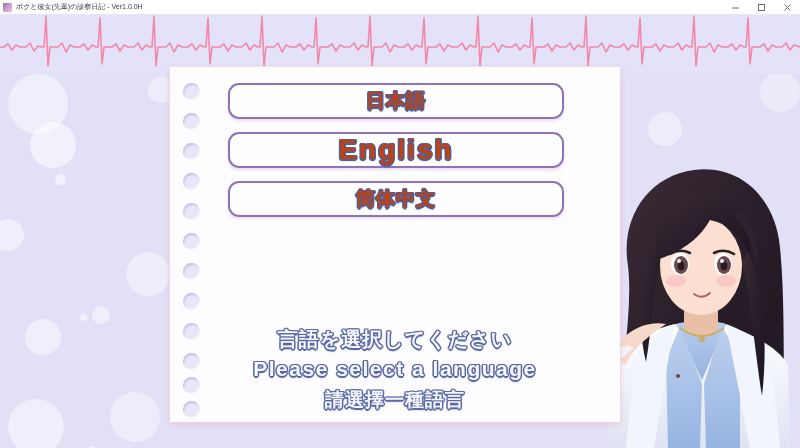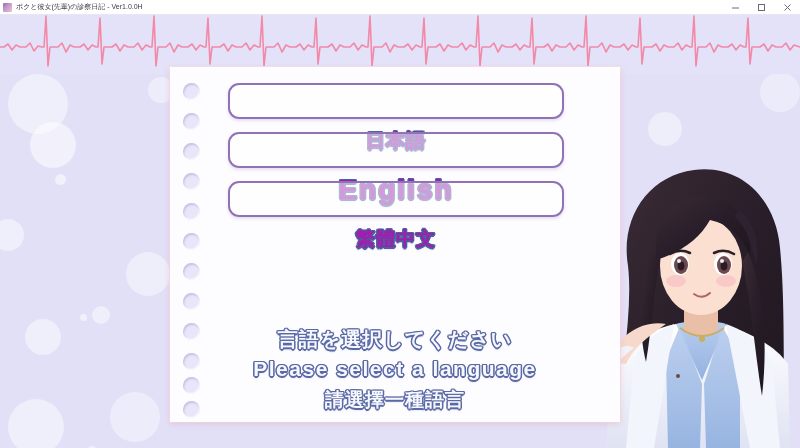--- a/index.html
+++ b/index.html
@@ -69,29 +69,28 @@
   .lang-btn{
     display:block;width:336px;height:36px;margin-bottom:13px;
     border:2px solid #8f73b5;border-radius:11px;
     background:rgba(255,255,255,0.55);
     position:relative;box-sizing:border-box;
     box-shadow:0 2px 3px rgba(180,160,205,0.30);
   }
   .lang-btn .label{
     position:absolute;left:0;top:0;width:100%;height:100%;
     display:flex;align-items:center;justify-content:center;
-    font-size:19px;font-weight:bold;color:#a21caf;
+    font-size:19px;font-weight:bold;color:#c2410c;
     letter-spacing:1px;
     text-shadow:
       -1px -1px 0 #4d5f9e, 1px -1px 0 #4d5f9e,
       -1px  1px 0 #4d5f9e, 1px  1px 0 #4d5f9e,
       -1.5px 0 0 #4d5f9e, 1.5px 0 0 #4d5f9e,
       0 -1.5px 0 #4d5f9e, 0 1.5px 0 #4d5f9e,
       0 2px 2px rgba(90,100,160,0.35);
-    margin-top: 40px;
   }
   .lang-btn.en .label{font-size:28px;letter-spacing:2px;}
 
   
   .prompts{
     position:absolute;left:36px;top:222px;width:378px;text-align:center;
   }
   .prompt{
     font-weight:bold;color:#f7f8fe;line-height:1.0;margin-bottom:9px;
     text-shadow:
@@ -271,22 +270,22 @@
       <div class="hole" style="top:334px;"></div>
     </div>
 
     <div class="btn-stack">
       <div class="lang-btn jp">
         <span class="label">日本語</span>
       </div>
       <div class="lang-btn en">
         <span class="label">English</span>
       </div>
-      <div class="lang-btn tw">
-        <span class="label">繁體中文</span>
+      <div class="lang-btn cn">
+        <span class="label">简体中文</span>
       </div>
     </div>
 
     <div class="prompts">
       <div class="prompt jp">言語を選択してください</div>
       <div class="prompt en">Please select a language</div>
       <div class="prompt tw">請選擇一種語言</div>
     </div>
 
   </div>

